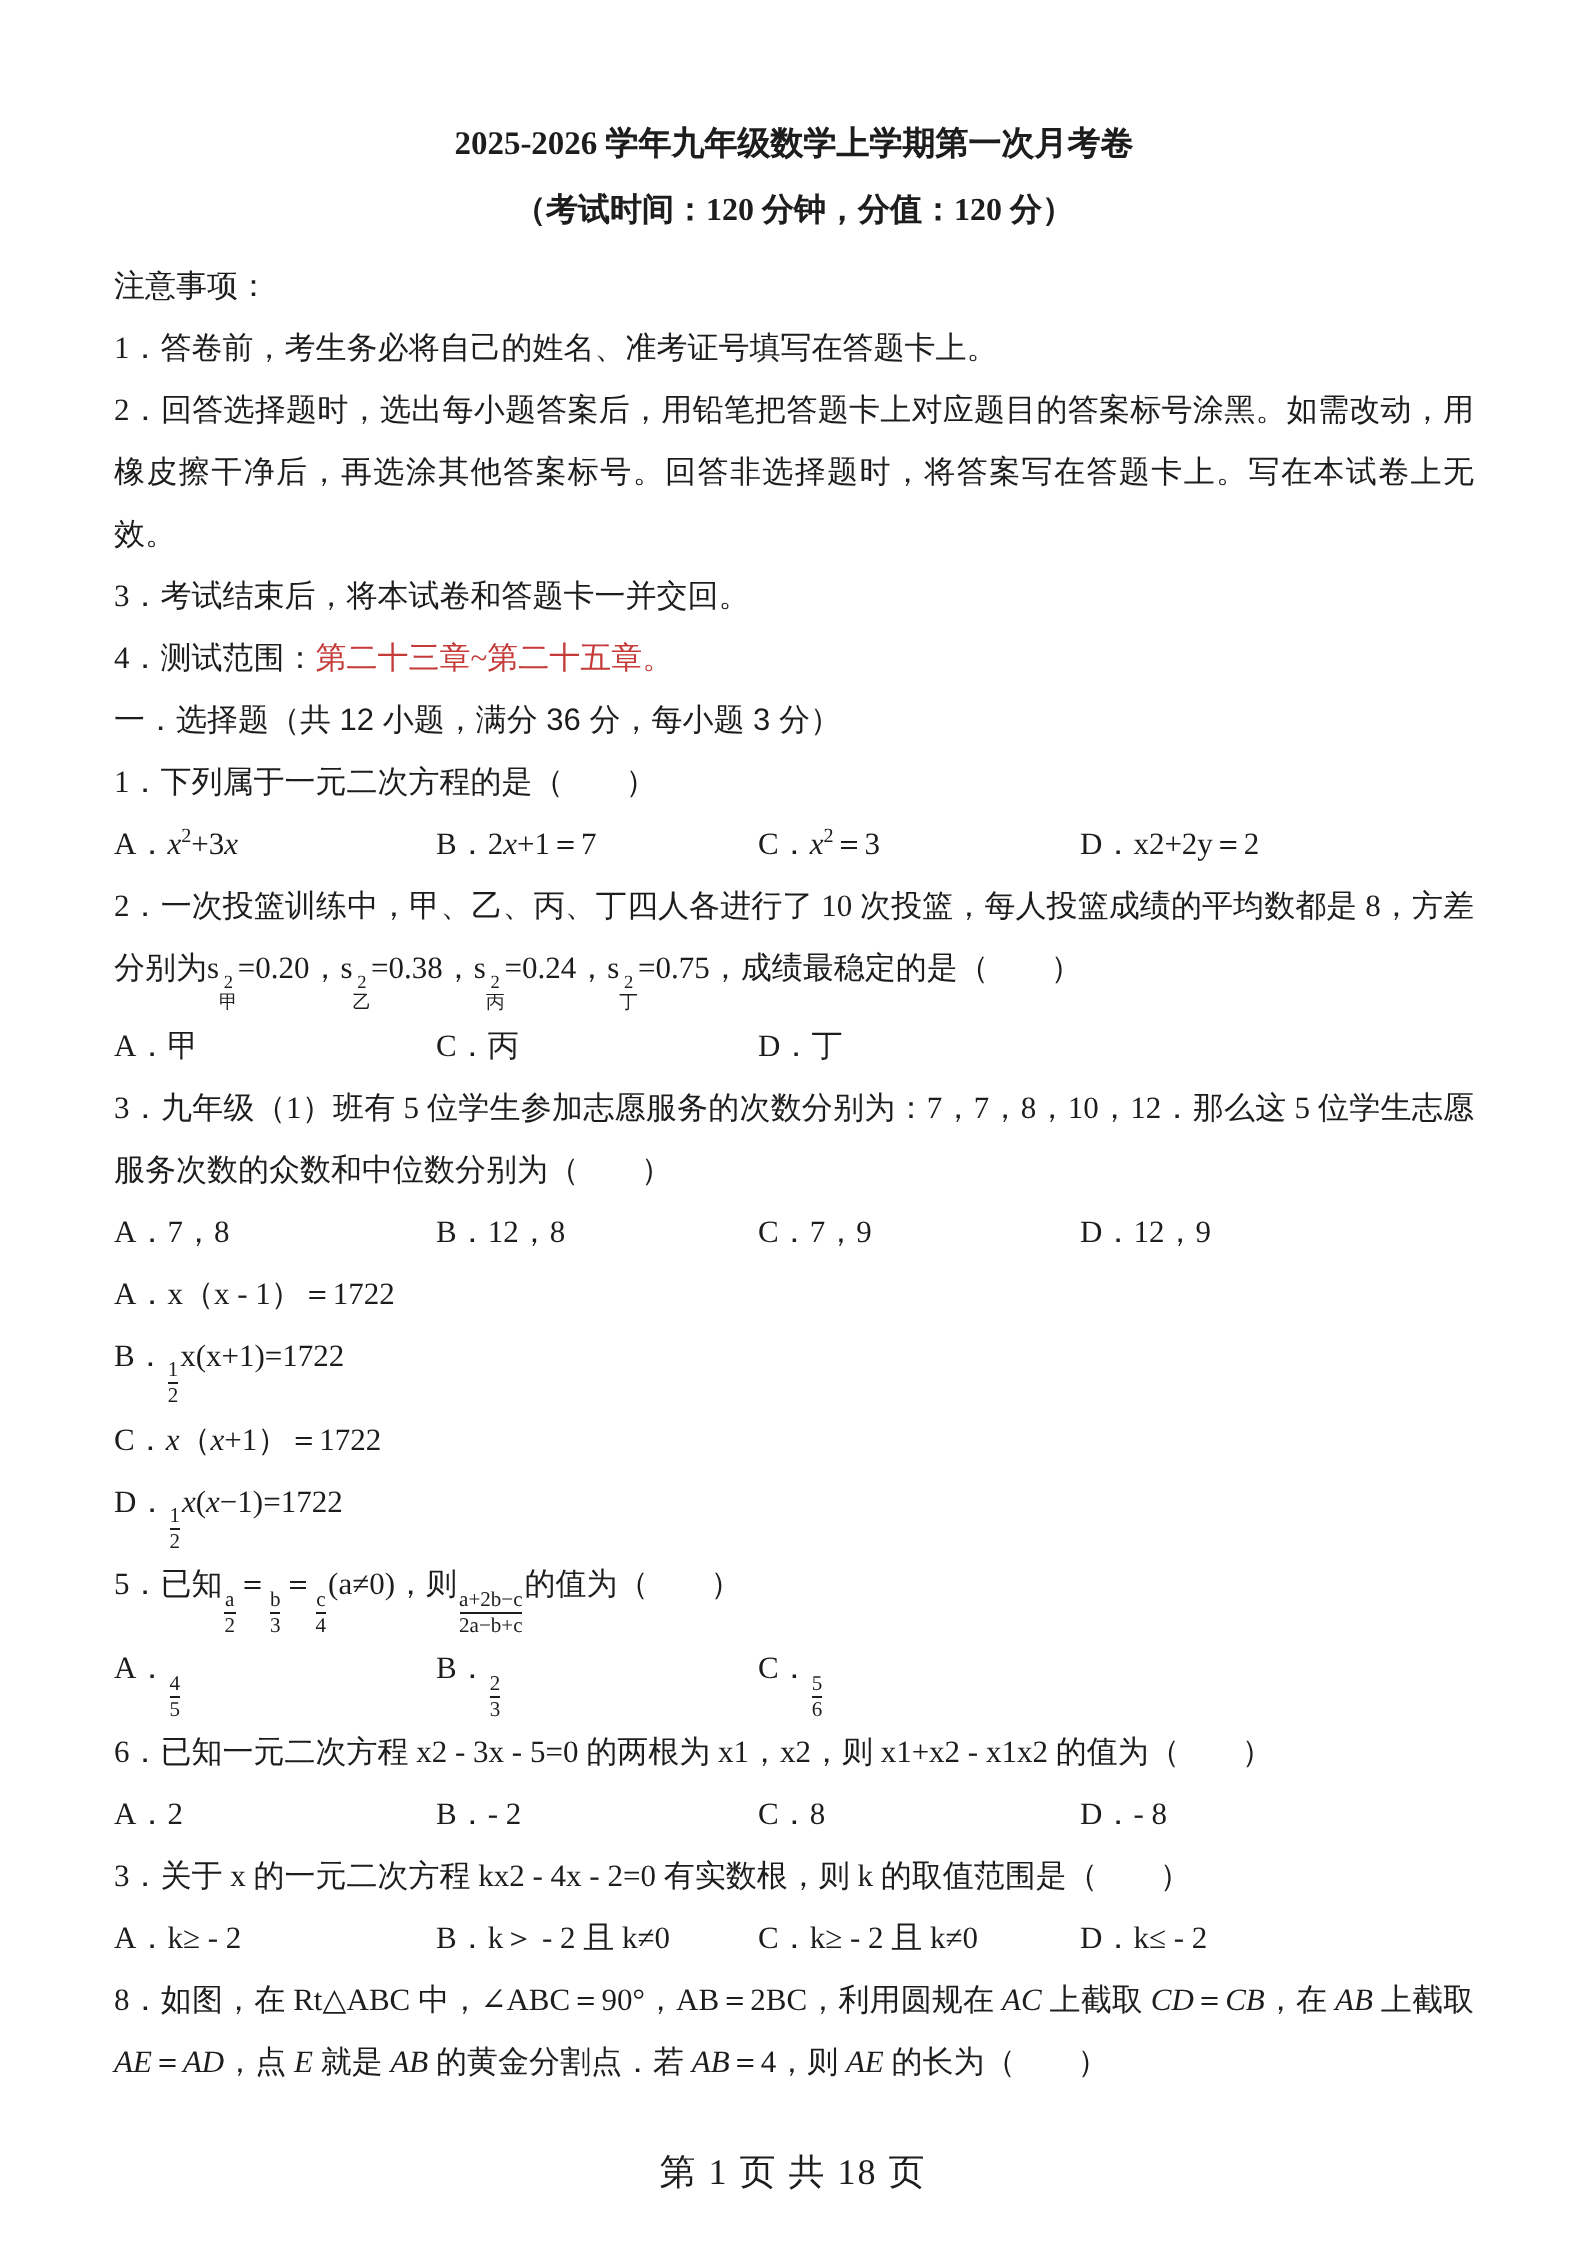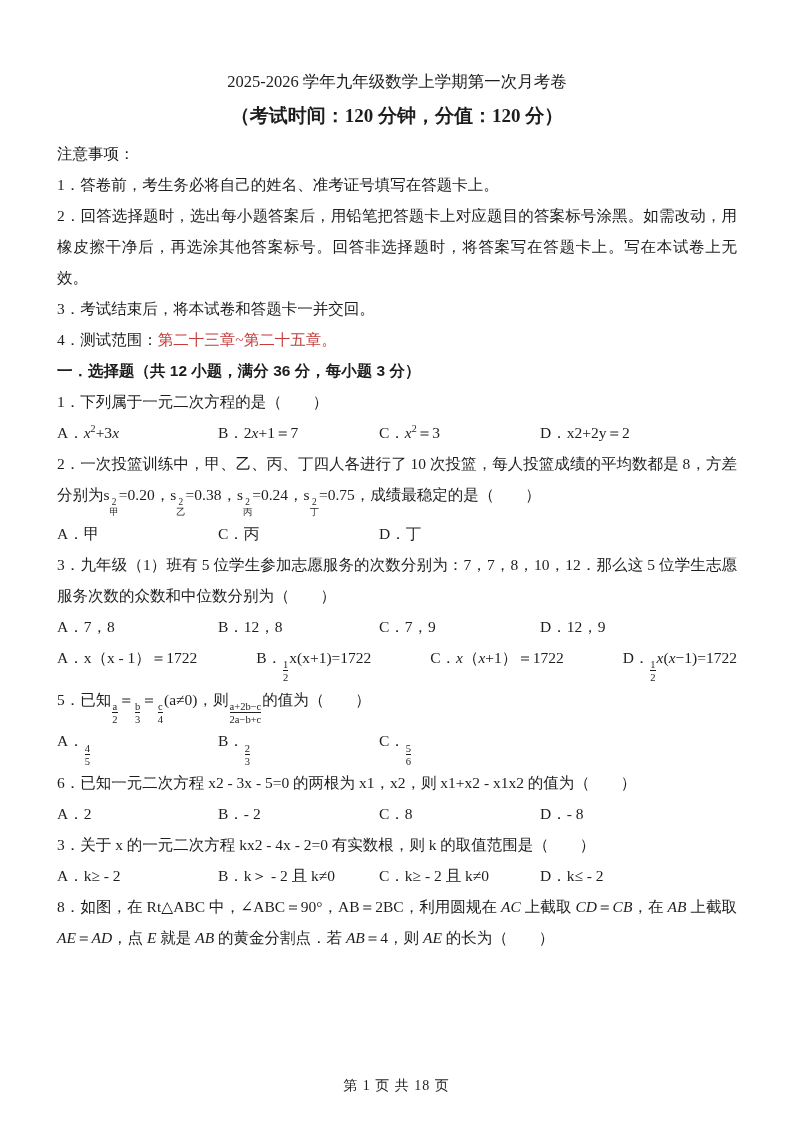--- a/index.html
+++ b/index.html
@@ -12,57 +12,58 @@
     font-size: 15.5px;
   }
   .page {
     position: relative;
     width: 793px; height: 1122px;
     padding: 50px 56px 0 57px;
     overflow: hidden;
   }
   p { margin: 0; line-height: 31px; text-align: justify; }
   .title {
-    text-align: center; font-weight: normal;
-    font-size: 16.5px; line-height: 32px; margin-top: 16px;
+    text-align: center; font-weight: bold;
+    font-size: 16.5px; line-height: 32px; margin-top: 6px;
   }
   .subtitle {
     text-align: center; font-weight: bold;
-    font-size: 19px; line-height: 36px; margin-bottom: 4px;
+    font-size: 16px; line-height: 36px; margin-bottom: 4px;
   }
   .section-heading {
     font-family: "Liberation Sans", "DejaVu Sans", sans-serif;
-    font-weight: bold; font-size: 15.5px; line-height: 31px;
+    font-weight: normal; font-size: 15.5px; line-height: 31px;
   }
   .red { color: var(--accent-red, #c43b3a); }
   .options {
     display: grid;
     grid-template-columns: 161px 161px 161px 1fr;
     line-height: 31px;
   }
   .options-flex {
     display: flex; justify-content: space-between;
     line-height: 31px;
+    flex-direction: column;
   }
   sup { font-size: 0.65em; line-height: 0; }
   i { font-style: italic; }
   .frac {
     display: inline-flex; flex-direction: column;
     vertical-align: -0.55em; text-align: center;
     line-height: 1.05; font-size: 0.68em; margin: 0 1px;
   }
   .frac .fd { border-top: 1px solid currentColor; padding-top: 1px; }
   .ss {
     display: inline-flex; flex-direction: column;
     vertical-align: -0.55em; text-align: center;
     line-height: 1.05; font-size: 0.6em;
   }
   .footer {
     position: absolute; left: 0; right: 0; bottom: 26px;
-    text-align: center; font-size: 14px; letter-spacing: 1px;
+    text-align: center; font-size: 18px; letter-spacing: 1px;
     line-height: 20px;
   }
 </style>
 </head>
 <body>
 
 <div class="page">
 
   <p class="title">2025-2026 学年九年级数学上学期第一次月考卷</p>
   <p class="subtitle">（考试时间：120 分钟，分值：120 分）</p>

